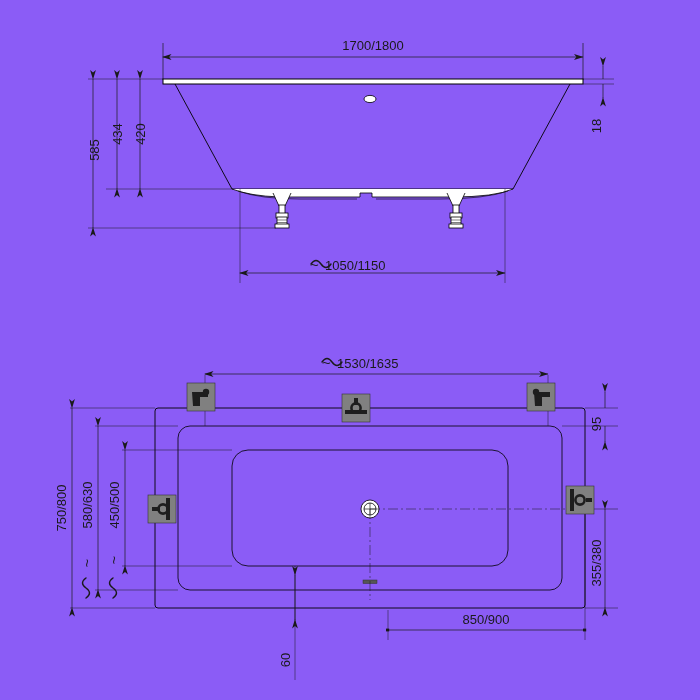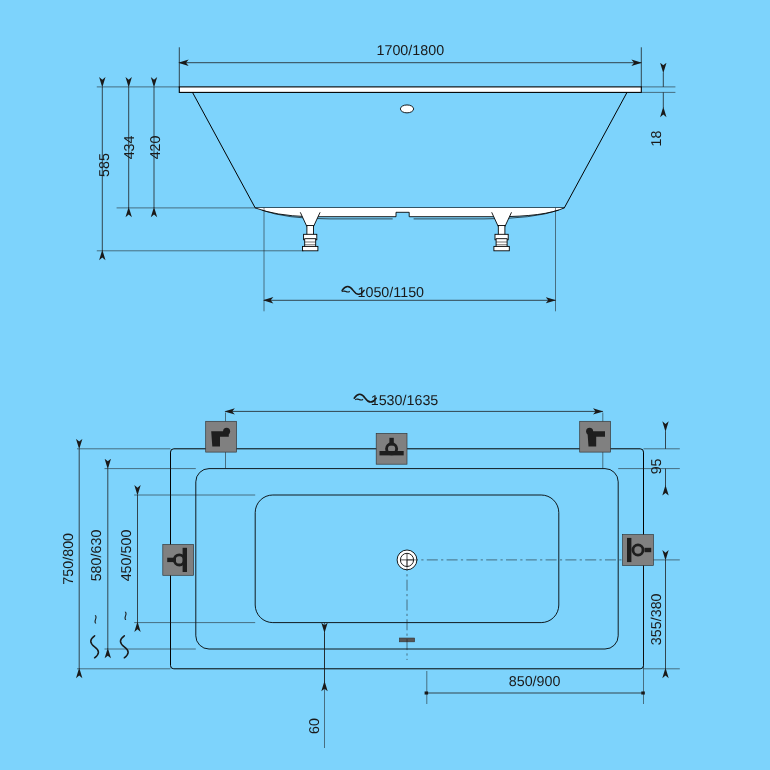--- a/index.html
+++ b/index.html
@@ -1,18 +1,18 @@
 <!DOCTYPE html>
 <html><head>
 <meta charset="utf-8">
 <style>
   html,body{margin:0;padding:0;background:#ffffff;}
   body{width:700px;height:700px;overflow:hidden;
        font-family:"Liberation Sans", sans-serif;}
-  #stage{position:relative;width:700px;height:700px;background:#7dd3fc;}
+  #stage{position:relative;width:700px;height:700px;background:#8b5cf6;}
   svg{display:block;}
   text{font-family:"Liberation Sans", sans-serif;fill:#1a1a1a;}
 </style>
 </head>
 <body>
 
 <div id="stage">
 <svg width="700" height="700" viewBox="0 0 700 700">
 
   <defs>

